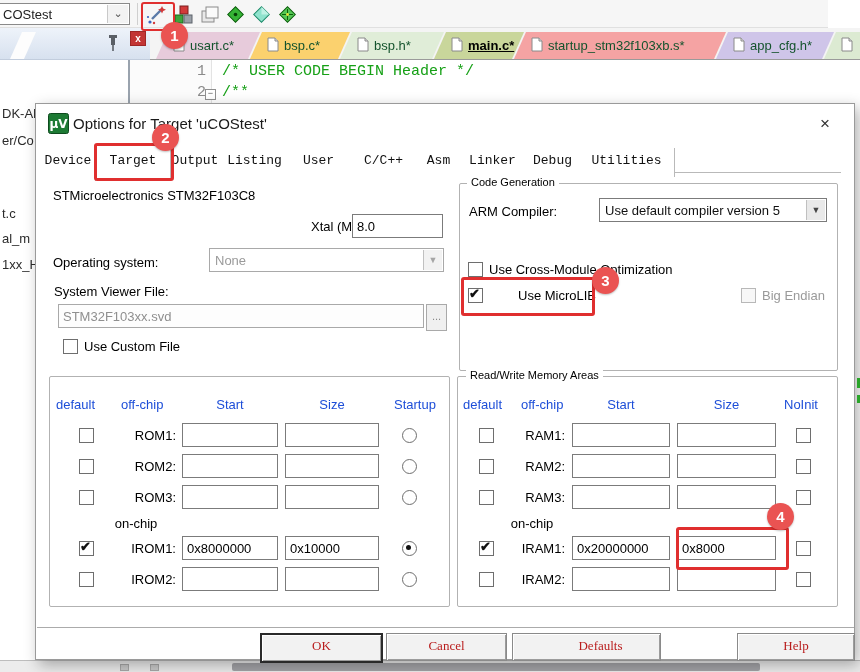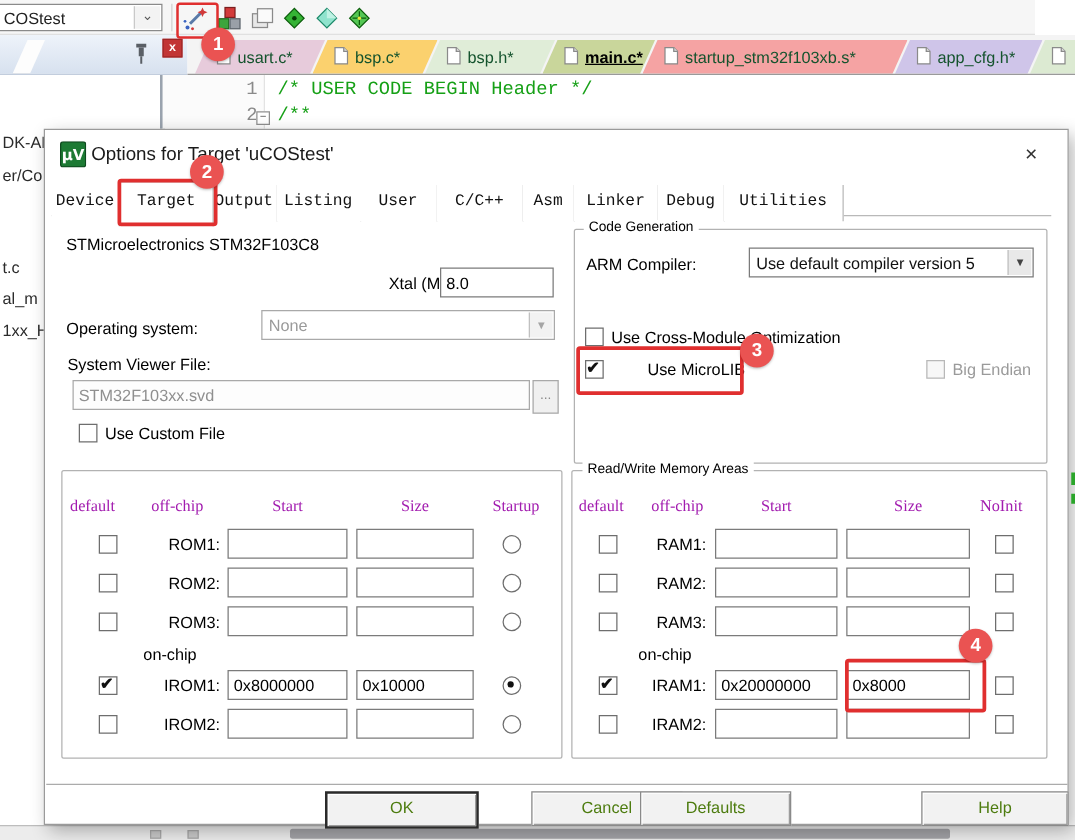--- a/index.html
+++ b/index.html
@@ -78,25 +78,25 @@
   .grp{position:absolute;border:1px solid #b2b2b2;border-radius:2px;}
   .legend{position:absolute;background:#fff;padding:0 4px;font-size:11px;color:#000;white-space:nowrap;}
 
   .cbx{position:absolute;width:13px;height:13px;background:#fff;border:1px solid #6e6e6e;}
   .cbx[data-checked="true"]::after{content:"✔";position:absolute;left:0px;top:-3px;font-size:13px;
       font-weight:bold;color:#111;}
   .cbx.dim{border-color:#b8b8b8;background:#f7f7f7;}
   .rad{position:absolute;width:13px;height:13px;border:1px solid #6e6e6e;border-radius:50%;background:#fff;}
   .rad[data-checked="true"]::after{content:"";position:absolute;left:3px;top:3px;width:5px;height:5px;
       border-radius:50%;background:#111;}
-  .hdr{position:absolute;font-size:13px;color:#a21caf;font-family:Liberation Serif, serif;}
+  .hdr{position:absolute;font-size:13px;color:#1d4ed8;}
 
   .btn{position:absolute;height:26px;background:#f2f2f2;border:1px solid #8a8a8a;
        box-shadow:inset 1px 1px 0 #ffffff, inset -1px -1px 0 #9c9c9c;
-       font-family:Liberation Sans, sans-serif;font-size:13px;color:#4d7c0f;text-align:center;line-height:24px;}
+       font-family:Liberation Serif, serif;font-size:13px;color:#b91c1c;text-align:center;line-height:24px;}
   .btn.default{border:2px solid #2a2a2a;line-height:22px;}
   .btn-sep{position:absolute;left:1px;top:523px;width:817px;height:1px;background:#ababab;}
 
   
   .redbox{position:absolute;border:3px solid #e02f2f;border-radius:3px;z-index:40;}
   .badge{position:absolute;width:27px;height:27px;border-radius:50%;background:#ea5352;color:#fff;
          font-size:15px;font-weight:bold;text-align:center;line-height:27px;z-index:41;
          box-shadow:0 1px 2px rgba(0,0,0,0.25);font-family:"Liberation Sans",sans-serif;}
 
   .watermark{position:absolute;left:683px;top:643px;font-size:19px;color:#c6c6c6;z-index:50;
@@ -373,22 +373,22 @@
     <span class="cbx" style="left:760px;top:437px;" data-checked="false"></span>
 
     <span class="cbx" style="left:443px;top:468px;" data-checked="false"></span>
     <div class="lab" style="left:463px;top:468px;width:66px;text-align:right;">IRAM2:</div>
     <input class="tfield" style="left: 536px; top: 463px; width: 98px;" readonly="" value="">
     <input class="tfield" style="left: 641px; top: 463px; width: 99px;" readonly="" value="">
     <span class="cbx" style="left:760px;top:468px;" data-checked="false"></span>
 
     <div class="btn-sep"></div>
     <div class="btn default" style="left:224px;top:529px;width:119px;">OK</div>
-    <div class="btn" style="left:350px;top:529px;width:119px;margin-left:39px;">Cancel</div>
-    <div class="btn" style="left:476px;top:529px;width:119px;">Defaults</div>
+    <div class="btn" style="left:350px;top:529px;width:119px;">Cancel</div>
+    <div class="btn" style="left:476px;top:529px;width:119px;padding-left:28px;">Defaults</div>
     <div class="btn" style="left:701px;top:529px;width:116px;">Help</div>
   </div>
 
   <div class="redbox" style="left:141px;top:2px;width:30px;height:25px;border-width:2px;"></div>
   <div class="badge" style="left:161px;top:22px;">1</div>
 
   <div class="redbox" style="left:94px;top:143px;width:74px;height:32px;"></div>
   <div class="badge" style="left:152px;top:124px;">2</div>
 
   <div class="redbox" style="left:461px;top:277px;width:128px;height:33px;"></div>

